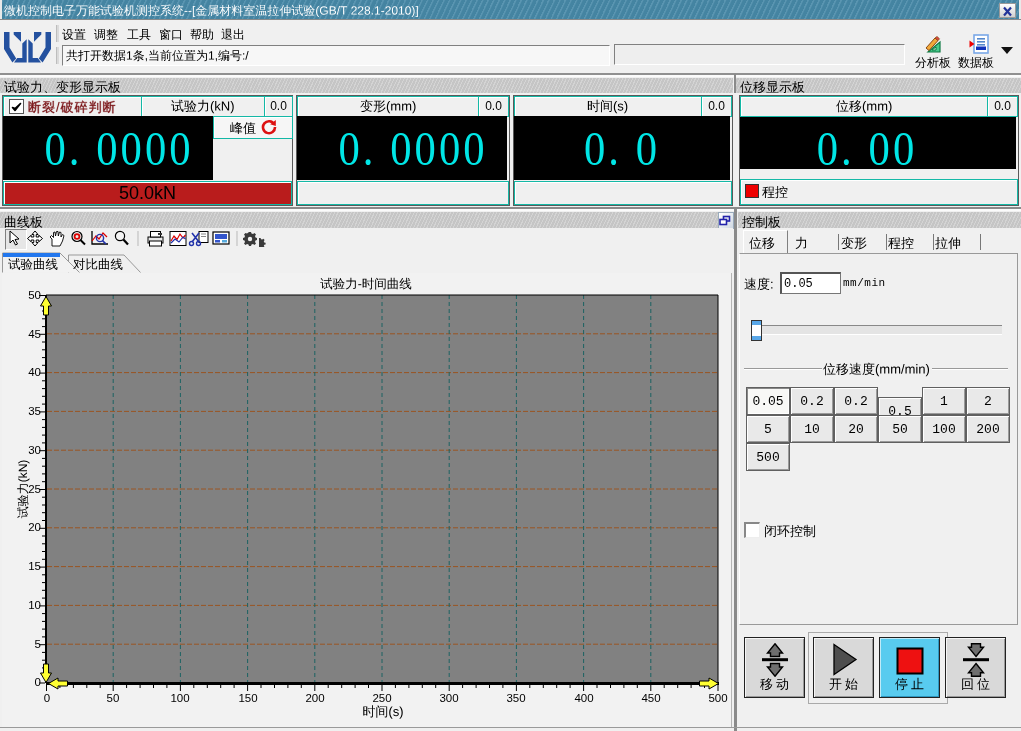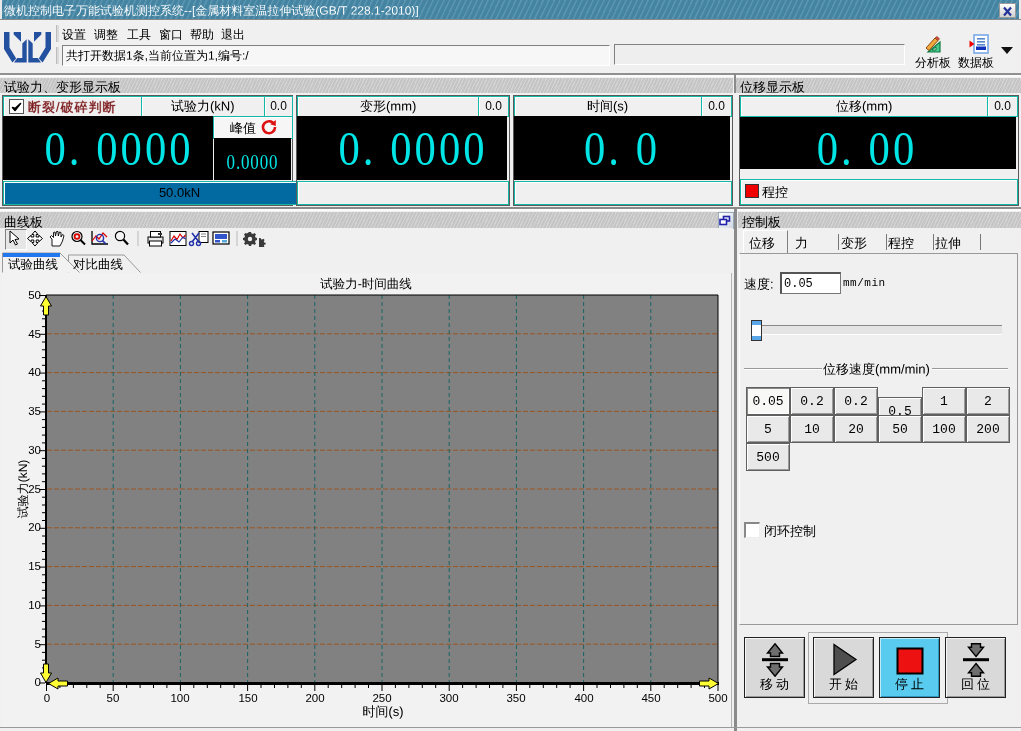--- a/index.html
+++ b/index.html
@@ -354,25 +354,22 @@
   <svg class="abs" style="left:227px;top:24px;" width="28" height="16" viewBox="0 0 28 16">
       <g fill="#000">
         <use href="#gw84" transform="translate(0.0,12.5) scale(0.01270,-0.01270)"></use>
         <use href="#gw85" transform="translate(13.0,12.5) scale(0.01270,-0.01270)"></use>
       </g>
     </svg>
   <svg class="abs" style="left:258px;top:23px;" width="16" height="16" viewBox="0 0 16 16">
     <path d="M13.2 5.2 A6 6 0 1 0 14 8" fill="none" stroke="#DD1111" stroke-width="2.6"></path>
     <path d="M14.8 1 L14.8 7 L9.2 5.2 Z" fill="#DD1111"></path>
   </svg>
-  <div class="abs" style="left:211px;top:42px;width:77px;height:42px;background:#000;">
-    <div class="led" style="position:absolute;left:0;top:0;width:77px;text-align:center;font-size:20px;line-height:48px;letter-spacing:1px;transform:scaleX(0.85);">0.0000</div>
-  </div>
-
-  <div class="abs raised" style="left:0;top:85px;width:287px;height:22px;background:#0369a1;text-align:center;font-size:13px;line-height:22px;color:#000;padding-left:32px;">50.0kN</div>
+
+  <div class="abs raised" style="left:0;top:85px;width:287px;height:22px;background:#b91c1c;text-align:center;font-size:18px;line-height:22px;color:#000;">50.0kN</div>
 </div>
 
 <div class="abs" style="left:296px;top:95px;width:212px;height:109px;border:1px solid #5a5a5a;background:#F0F0F0;">
   <div class="abs raised" style="left:0;top:0;width:180px;height:19px;background:#F0F0F0;text-align:center;font-size:13px;line-height:19px;color:#000;"></div>
     <svg class="abs" style="left:62.8px;top:2.3px;" width="58" height="16" viewBox="0 0 58 16">
       <g fill="#000">
         <use href="#gw66" transform="translate(0.0,12.5) scale(0.01270,-0.01270)"></use>
         <use href="#gw67" transform="translate(13.0,12.5) scale(0.01270,-0.01270)"></use>
         <use href="#gl23" transform="translate(26.0,12.5) scale(0.00635,-0.00635)"></use>
         <use href="#gl80" transform="translate(30.3,12.5) scale(0.00635,-0.00635)"></use>

